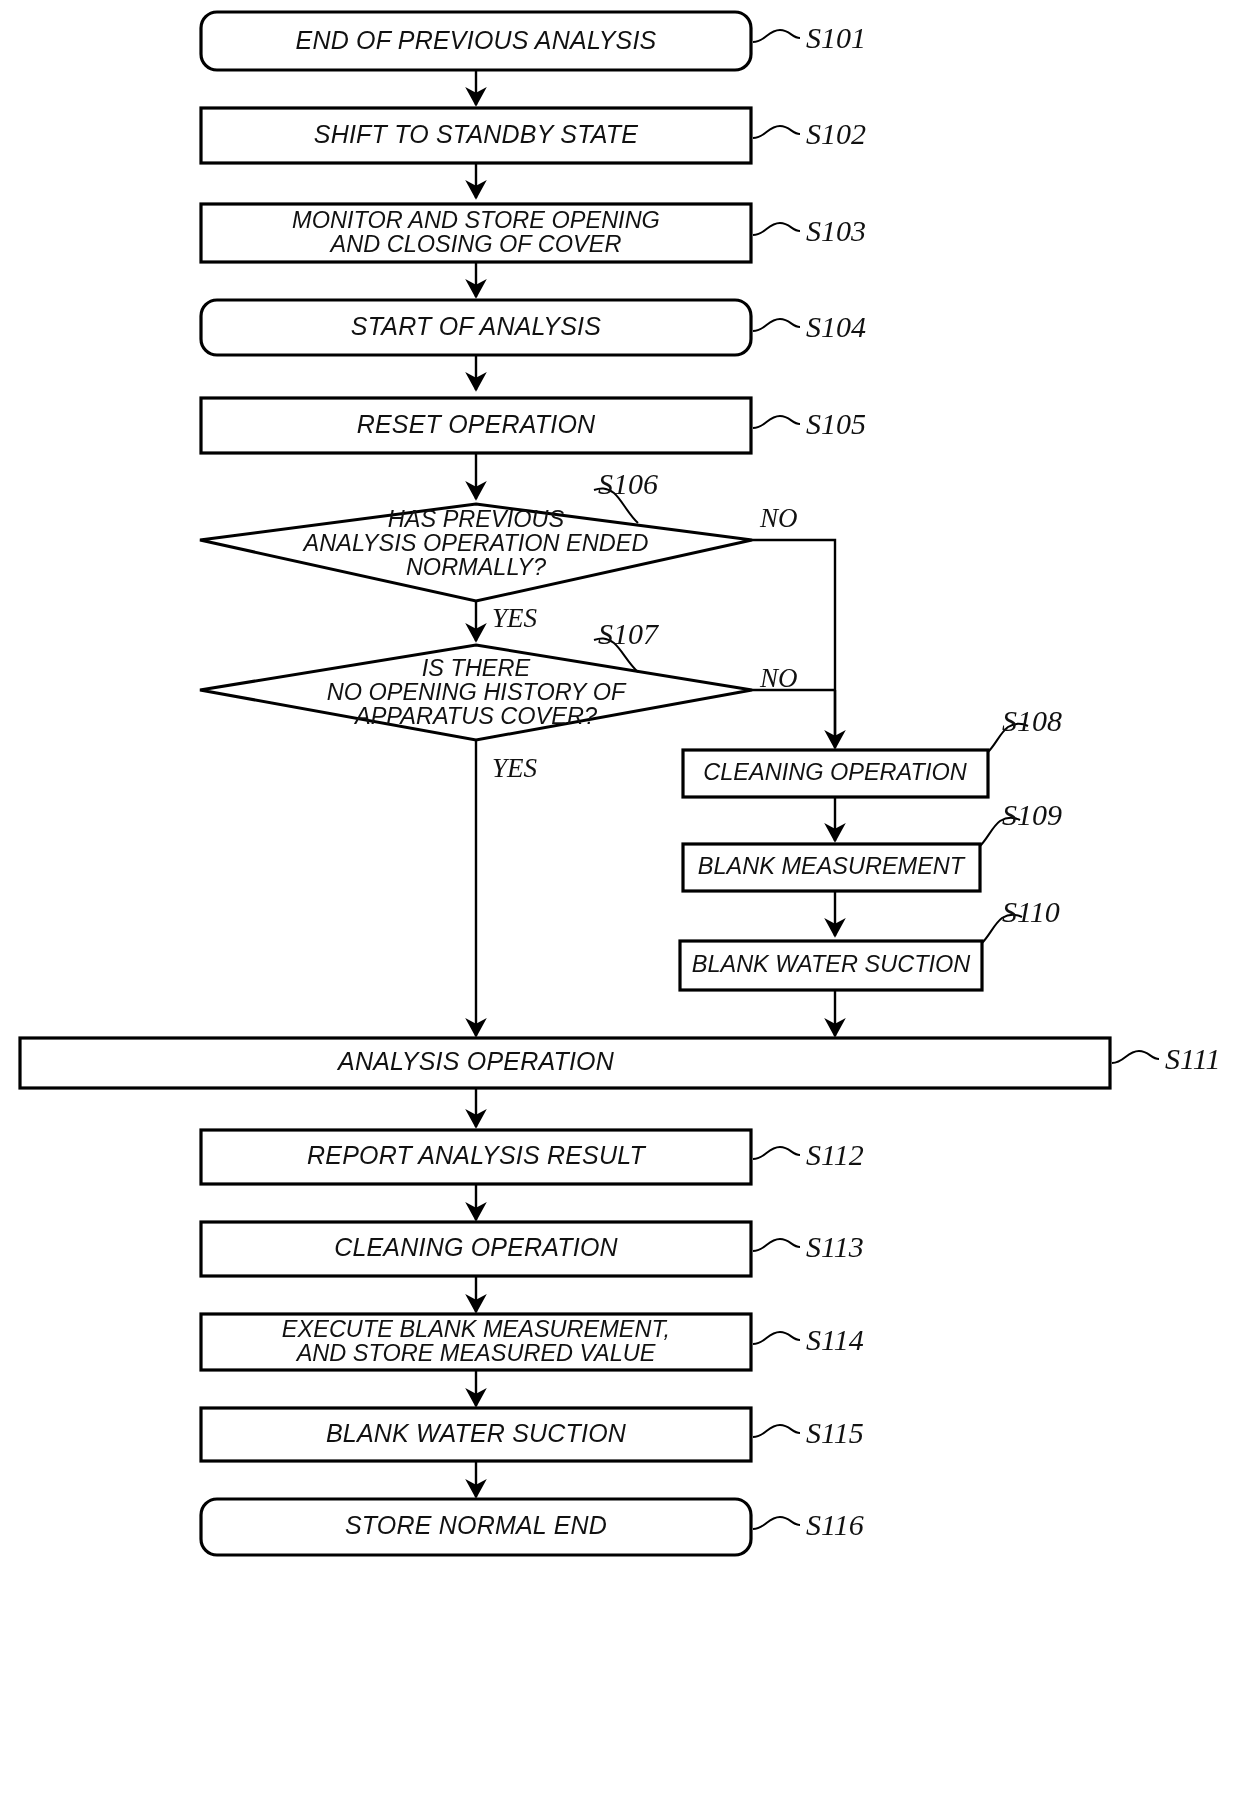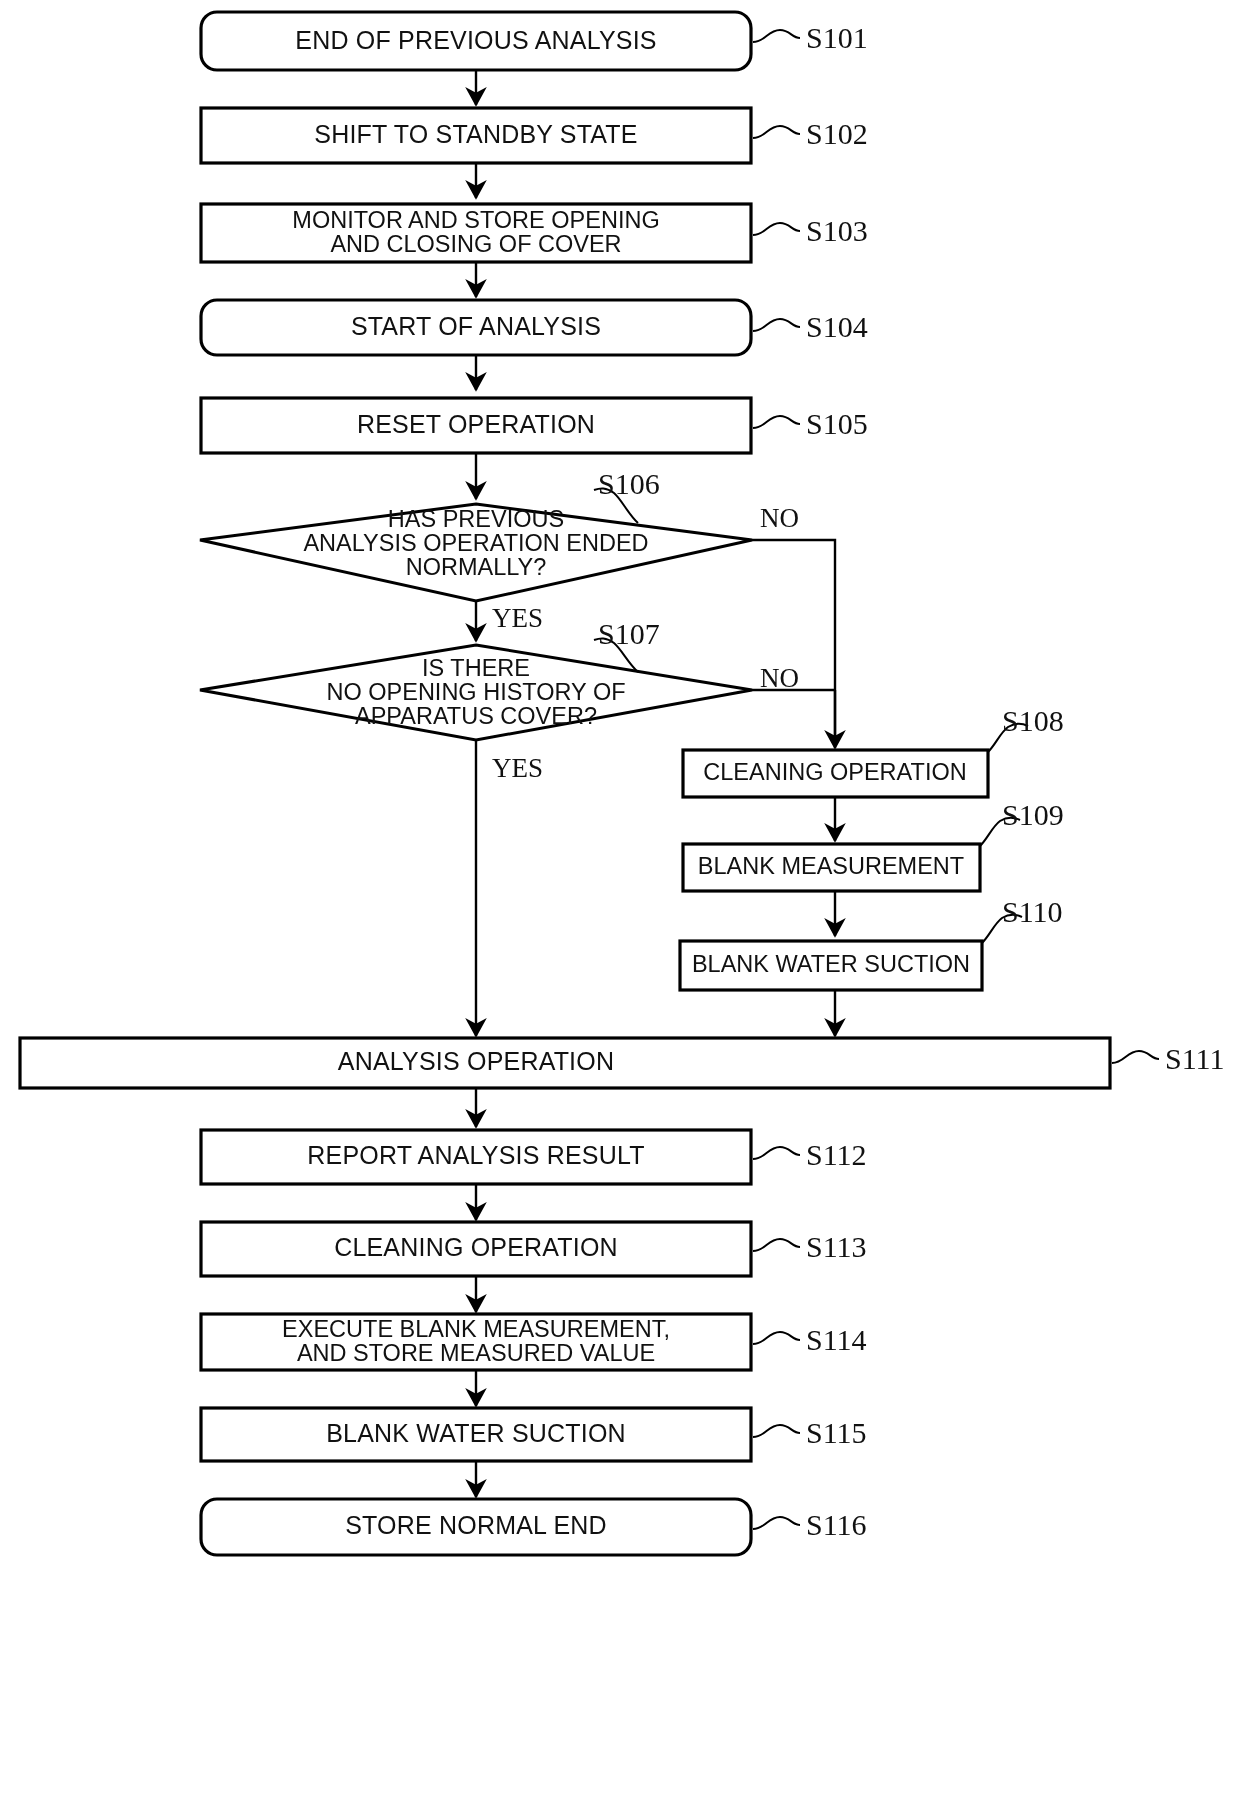--- a/index.html
+++ b/index.html
@@ -6,20 +6,21 @@
     margin: 0;
     padding: 0;
     background: #ffffff;
   }
   #page {
     position: relative;
     width: 1240px;
     height: 1804px;
     background: #ffffff;
     overflow: hidden;
+    font-style: italic;
   }
   svg#flow {
     display: block;
     width: 1240px;
     height: 1804px;
   }
   .box-shape {
     fill: #ffffff;
     stroke: #000000;
     stroke-width: 3.2;

